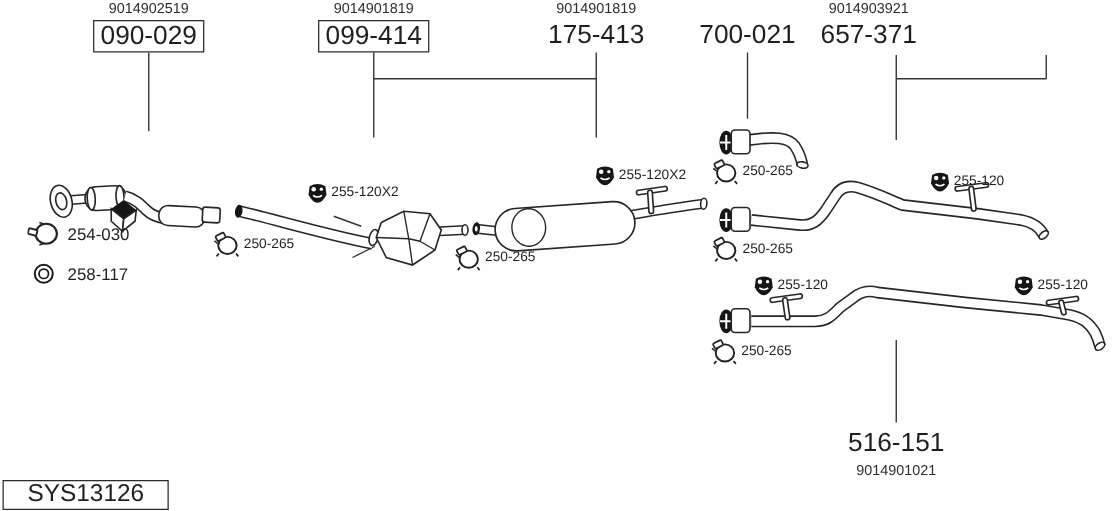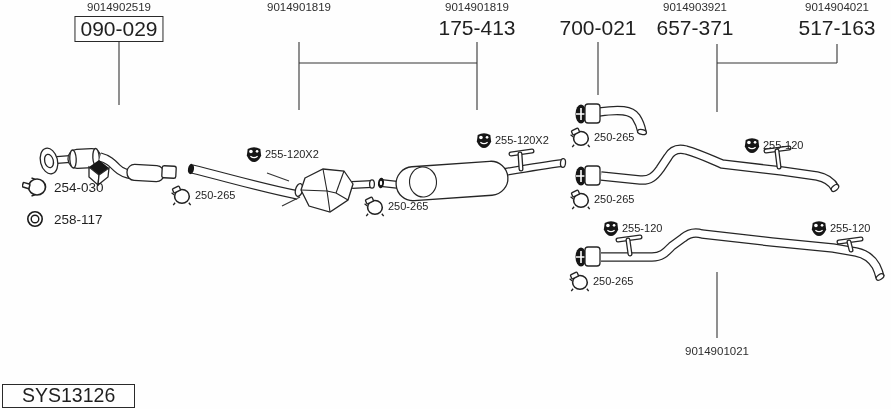--- a/index.html
+++ b/index.html
@@ -192,39 +192,37 @@
         <path class="hbar-i" d="M849,242 L851,250"></path>
     </g>
   </svg>
 
   <div class="top-group" style="left:119px">
     <div class="oe">9014902519</div>
     <div class="big boxed">090-029</div>
   </div>
   <div class="top-group" style="left:299px">
     <div class="oe">9014901819</div>
+    <div class="big boxed">099-414</div>
   </div>
   <div class="top-group" style="left:477px">
     <div class="oe">9014901819</div>
     <div class="big">175-413</div>
   </div>
   <div class="top-group" style="left:598px">
     <div class="oe"></div>
     <div class="big">700-021</div>
   </div>
   <div class="top-group" style="left:695px">
     <div class="oe">9014903921</div>
     <div class="big">657-371</div>
   </div>
-  <div class="top-group" style="left:837px">
-    <div class="oe">9014904021</div>
-    <div class="big">517-163</div>
-  </div>
 
   <div class="bottom-group">
+    <div class="big">516-151</div>
     <div class="oe">9014901021</div>
   </div>
 
   <div class="callout" style="left:245px;top:145px">
     <svg width="18" height="18">
         <use href="#ic-hanger"></use>
       </svg>
     <span>255-120X2</span>
   </div>
   <div class="callout" style="left:170px;top:184px">

